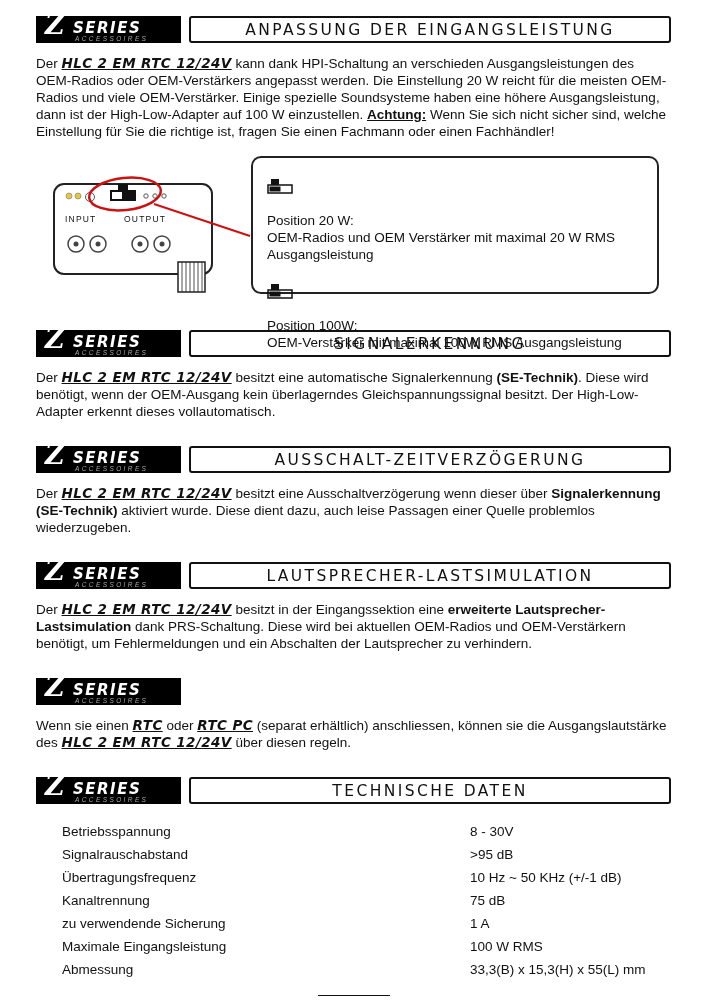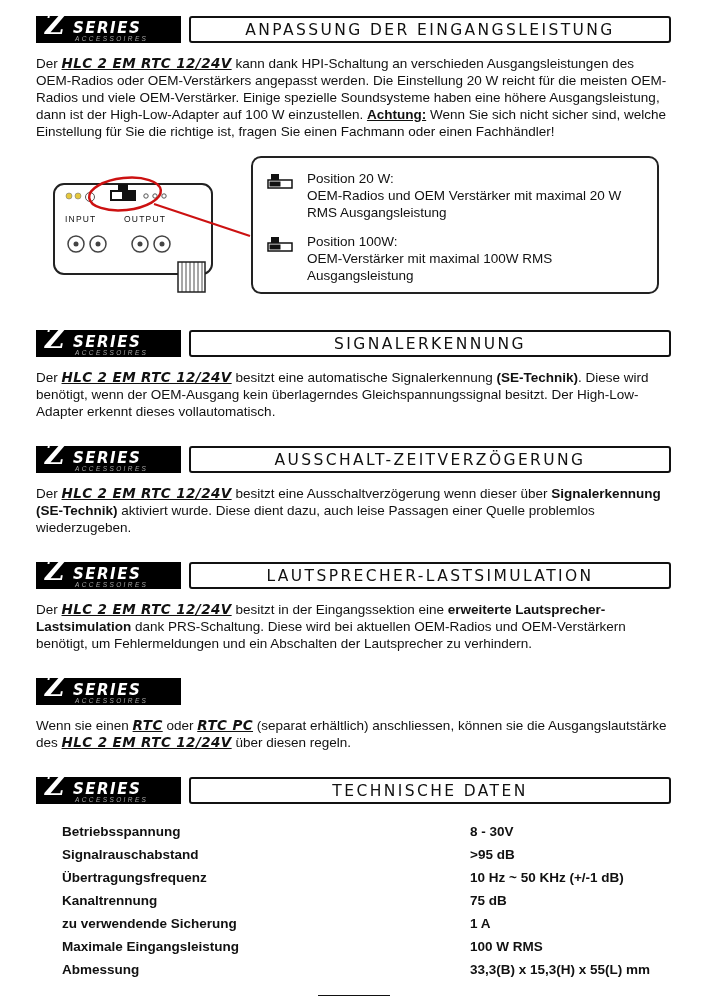--- a/index.html
+++ b/index.html
@@ -51,26 +51,26 @@
   }
 
   .diagram { position:relative; height:152px; margin:12px 0 2px; }
   .device-svg { position:absolute; left:16px; top:10px; }
   .red-overlay { position:absolute; left:0; top:0; pointer-events:none; }
   .pos-box {
     position:absolute; left:215px; top:4px; width:408px; height:138px;
     box-sizing:border-box; border:2px solid #222; border-radius:10px;
     padding:12px 14px 8px;
   }
-  .pos-row { display:flex; gap:12px; margin-bottom:12px; }
+  .pos-row { display:flex; gap:12px; margin-bottom:12px;flex-direction:column; }
   .pos-icon { flex:0 0 28px; padding-top:2px; }
   .pos-text { font-size:13.5px; line-height:17px; }
   .pos-title { font-weight:normal; }
 
-  .tech-table { margin:16px 0 0 26px;font-weight:bold; }
+  .tech-table { margin:16px 0 0 26px; }
   .tech-row { display:flex; padding:3px 0; font-size:13.5px; line-height:17px; }
   .tech-label { flex:0 0 408px; }
   .tech-value { flex:1; }
 
   .footer { margin-top:14px; text-align:center; }
   .footer-rule { width:72px; border-top:1.5px solid #111; margin:0 auto 2px; }
   .page-num { font-size:13px; font-weight:bold; }
 </style>
 </head>
 <body>

